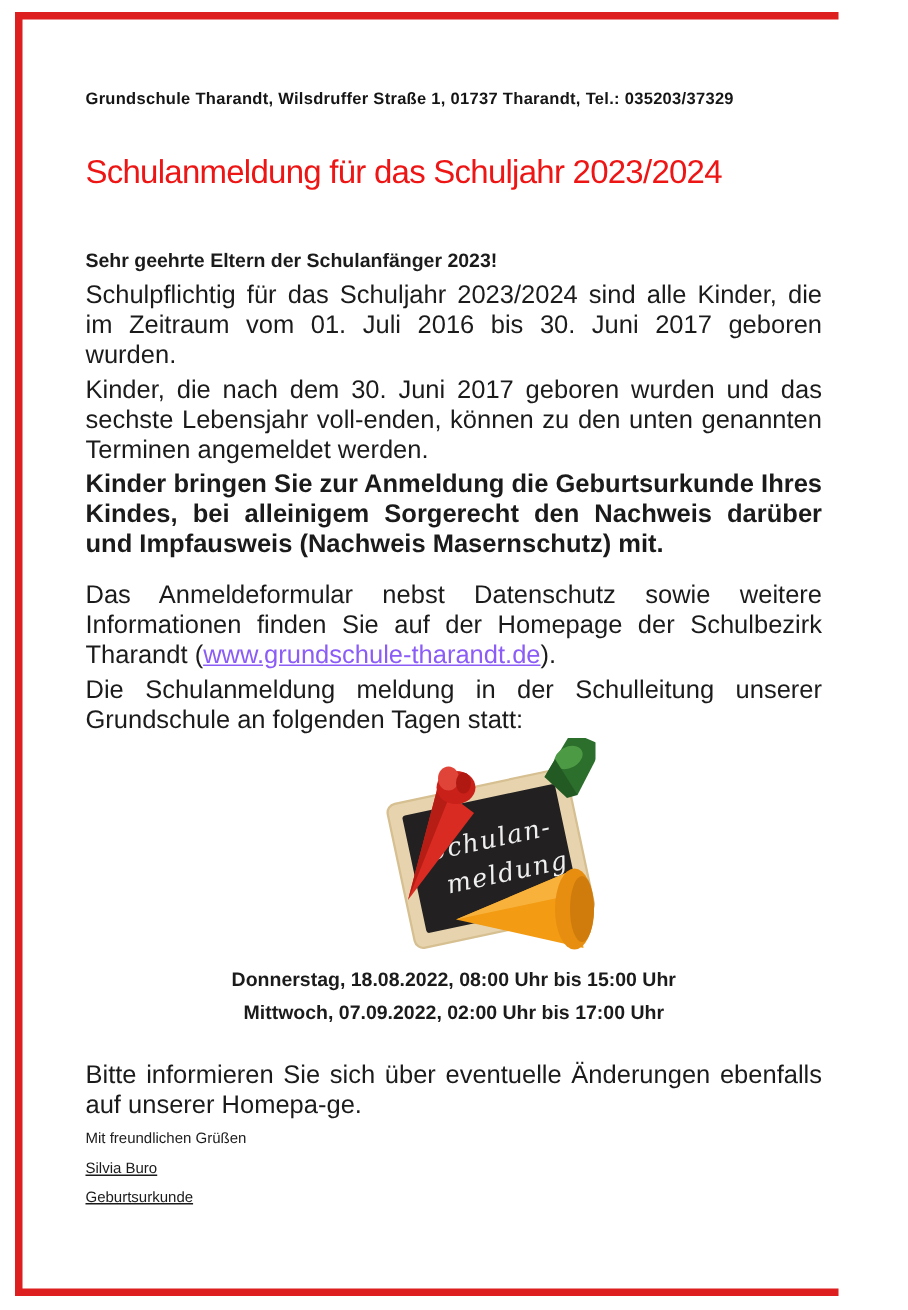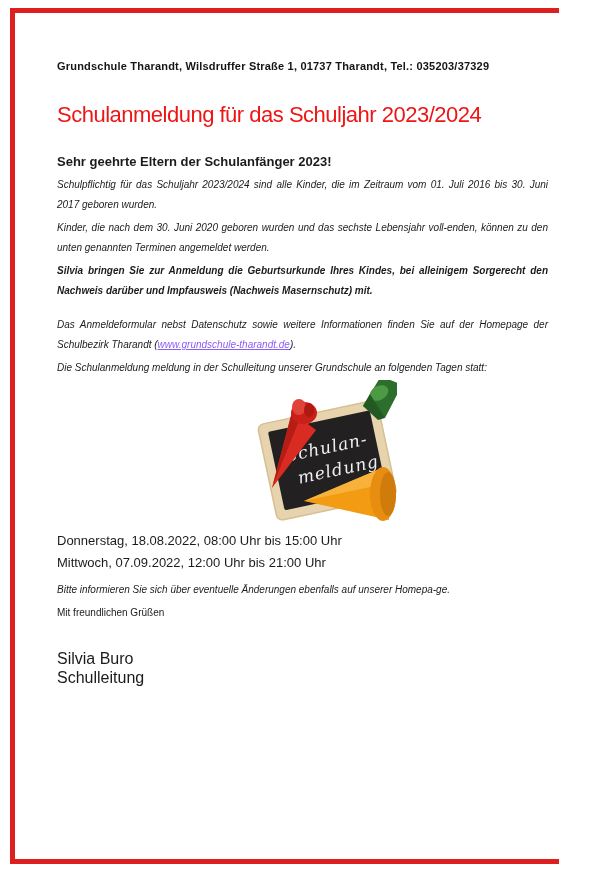--- a/index.html
+++ b/index.html
@@ -38,31 +38,30 @@
   .title {
     margin: 30px 0 0 0;
     font-size: 22px;
     line-height: 26px;
     font-weight: normal;
     letter-spacing: -0.5px;
     color: #ee1515;
     white-space: nowrap;
   }
   .greeting {
-    margin: 24px 0 0 0;
+    margin: 36px 0 0 0;
     font-size: 13px;
     line-height: 20px;
     font-weight: bold;
   }
   p.para {
     margin: 3px 0 0 0;
-    font-size: 10px;
+    font-size: 17px;
     line-height: 20px;
     text-align: justify;
-    font-style: italic;
   }
   p.para.bold { font-weight: bold; }
   p.para.gap-top { margin-top: 14px; }
   .bold-initial { font-weight: bold; }
   .link {
     color: #8b5cf6;
     text-decoration: underline;
     cursor: pointer;
   }
   .photo {
@@ -74,54 +73,55 @@
   .chalk-text {
     font-family: "DejaVu Serif", serif;
     font-style: italic;
     fill: #efefef;
     letter-spacing: 1px;
   }
   p.date {
     margin: 4px 0 0 0;
     font-size: 13px;
     line-height: 22px;
-    font-weight: normal;
+    font-weight: bold;
+    text-align: center;
   }
   p.date + p.date { margin-top: 0; }
-  p.changes { margin-top: 6px; }
+  p.changes { margin-top: 21px; }
   .closing {
     margin: 3px 0 0 0;
     font-size: 10px;
     line-height: 20px;
   }
   .signature {
-    margin-top: 26px;
-    font-size: 16px;
+    font-size: 10px;
     line-height: 19px;
+    text-decoration: underline;
   }
 </style>
 </head>
 <body>
 
 <div class="page">
   <div class="frame"></div>
 
   <div class="content">
 
     <p class="address">Grundschule Tharandt, Wilsdruffer Straße 1, 01737 Tharandt, Tel.: 035203/37329</p>
 
     <h1 class="title">Schulanmeldung für das Schuljahr 2023/2024</h1>
 
     <p class="greeting">Sehr geehrte Eltern der Schulanfänger 2023!</p>
 
     <p class="para">Schulpflichtig für das Schuljahr 2023/2024 sind alle Kinder, die im Zeitraum vom 01. Juli 2016 bis 30. Juni 2017 geboren wurden.</p>
 
-    <p class="para">Kinder, die nach dem 30. Juni 2020 geboren wurden und das sechste Lebensjahr voll-enden, können zu den unten genannten Terminen angemeldet werden.</p>
+    <p class="para">Kinder, die nach dem 30. Juni 2017 geboren wurden und das sechste Lebensjahr voll-enden, können zu den unten genannten Terminen angemeldet werden.</p>
 
-    <p class="para bold">Silvia bringen Sie zur Anmeldung die Geburtsurkunde Ihres Kindes, bei alleinigem Sorgerecht den Nachweis darüber und Impfausweis (Nachweis Masernschutz) mit.</p>
+    <p class="para bold">Kinder bringen Sie zur Anmeldung die Geburtsurkunde Ihres Kindes, bei alleinigem Sorgerecht den Nachweis darüber und Impfausweis (Nachweis Masernschutz) mit.</p>
 
     <p class="para gap-top"><span>Das Anmeldeformular nebst Datenschutz sowie weitere Informationen finden Sie auf der Homepage der Schulbezirk Tharandt (</span><a class="link">www.grundschule-tharandt.de</a><span>).</span></p>
 
     <p class="para">Die Schulanmeldung meldung in der Schulleitung unserer Grundschule an folgenden Tagen statt:</p>
 
     <div class="photo">
       <svg viewBox="0 0 165 146" width="165" height="146">
 
         <g transform="rotate(-12 92 80)">
           <rect x="34" y="32" width="122" height="98" rx="6" fill="#e7d4ae" stroke="#d6bf90" stroke-width="1.5"></rect>
@@ -148,26 +148,26 @@
           <polygon points="72,121 150,88 157,140" fill="#f29b13"></polygon>
           <polygon points="72,121 150,88 152,104" fill="#f8b23c"></polygon>
           <ellipse cx="151" cy="114" rx="13" ry="27" fill="#e78e10"></ellipse>
           <ellipse cx="156" cy="114" rx="8" ry="22" fill="#d07c0c"></ellipse>
         </g>
       </svg>
     </div>
 
     <p class="date">Donnerstag, 18.08.2022, 08:00 Uhr bis 15:00 Uhr</p>
 
-    <p class="date">Mittwoch, 07.09.2022, 12:00 Uhr bis 21:00 Uhr</p>
+    <p class="date">Mittwoch, 07.09.2022, 02:00 Uhr bis 17:00 Uhr</p>
 
     <p class="para changes">Bitte informieren Sie sich über eventuelle Änderungen ebenfalls auf unserer Homepa-ge.</p>
 
 
     <p class="closing">Mit freundlichen Grüßen</p>
 
     <div class="signature">
       <div>Silvia Buro</div>
-      <div>Schulleitung</div>
+      <div>Geburtsurkunde</div>
     </div>
 
   </div>
 </div>
 
 </body></html>

